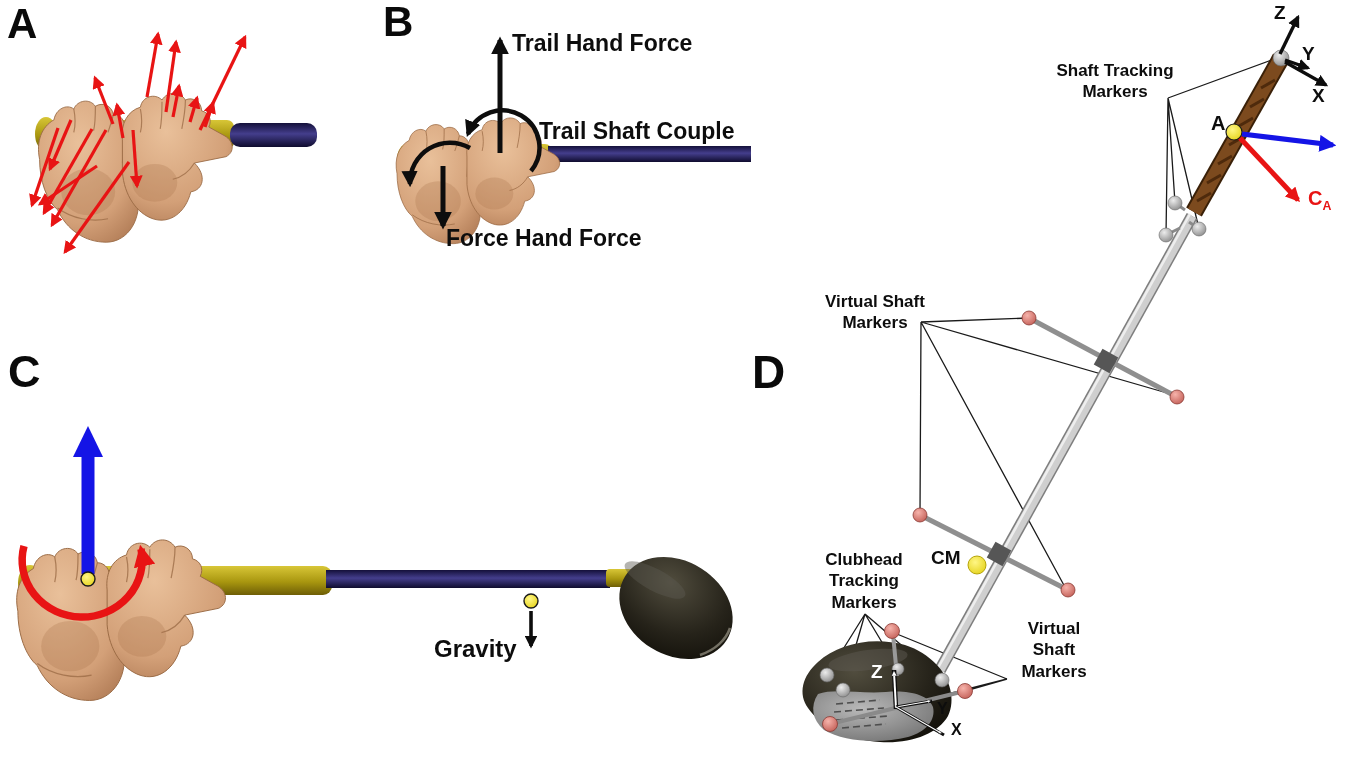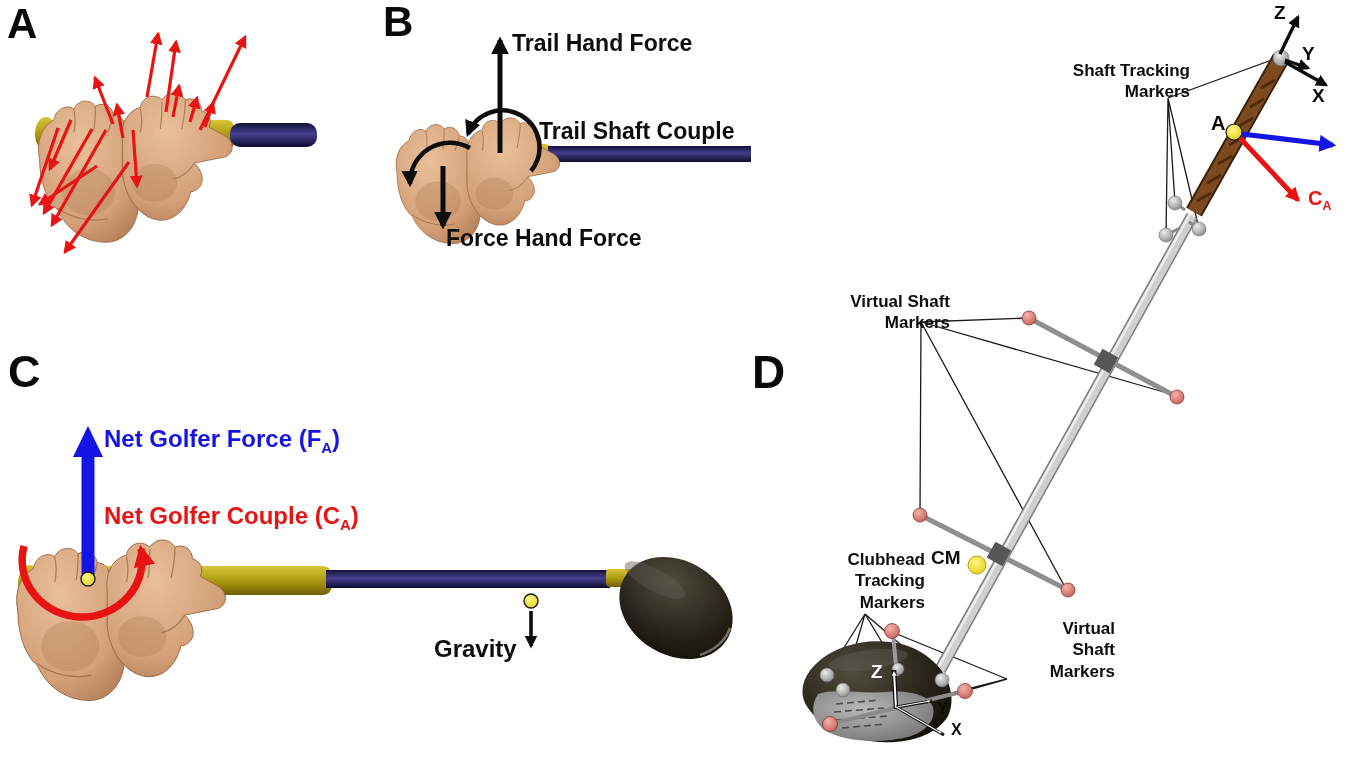--- a/index.html
+++ b/index.html
@@ -5,21 +5,21 @@
   html,body{margin:0;padding:0;background:#fff;}
   .canvas{
     position:relative;width:1353px;height:760px;background:#fff;overflow:hidden;
     font-family:"Liberation Sans",sans-serif;
   }
   .canvas svg{position:absolute;left:0;top:0;}
   .lbl{position:absolute;font-weight:bold;color:#0d0d0d;white-space:nowrap;line-height:1.05;}
   .panel-letter{font-size:42px;color:#0a0a0a;letter-spacing:1px;}
   .b-lbl{font-size:23px;}
   .c-lbl{font-size:24px;}
-  .d-lbl{font-size:17px;white-space:normal;text-align:right;line-height:1.25;}
+  .d-lbl{font-size:17px;white-space:normal;text-align:center;line-height:1.25;}
   .blue{color:var(--force-blue);}
   .red{color:var(--couple-red);}
   .white{color:#ffffff;}
   .axis-lbl{font-size:19px;}
   .axis-lbl-sm{font-size:16px;}
   sub{font-size:0.62em;}
   
   .ra{stroke:var(--couple-red);stroke-width:3.2px;fill:none;}
   .blk{stroke:#0d0d0d;fill:none;}
   .ptr{stroke:#1a1a1a;stroke-width:1.3px;fill:none;}
@@ -258,22 +258,20 @@
 
 <div class="lbl panel-letter" style="left:7px;top:2px;">A</div>
 <div class="lbl panel-letter" style="left:383px;top:0px;">B</div>
 <div class="lbl panel-letter" style="left:8px;top:348px;font-size:45px;">C</div>
 <div class="lbl panel-letter" style="left:752px;top:348px;font-size:46px;">D</div>
 
 <div class="lbl b-lbl" style="left:512px;top:31px;">Trail Hand Force</div>
 <div class="lbl b-lbl" style="left:539px;top:119px;">Trail Shaft Couple</div>
 <div class="lbl b-lbl" style="left:446px;top:226px;">Force Hand Force</div>
 
-<div class="lbl c-lbl blue" style="left:104px;top:426px;"><span>Net Golfer Force (F</span><sub>A</sub><span>)</span></div>
-<div class="lbl c-lbl red" style="left:104px;top:503px;"><span>Net Golfer Couple (C</span><sub>A</sub><span>)</span></div>
 <div class="lbl c-lbl" style="left:434px;top:588px;margin-top:48px;">Gravity</div>
 
 <div class="lbl d-lbl" style="left:1040px;top:60px;width:150px;">
   <div>Shaft Tracking</div>
   <div>Markers</div>
 </div>
 <div class="lbl d-lbl" style="left:800px;top:291px;width:150px;">
   <div>Virtual Shaft</div>
   <div>Markers</div>
 </div>

